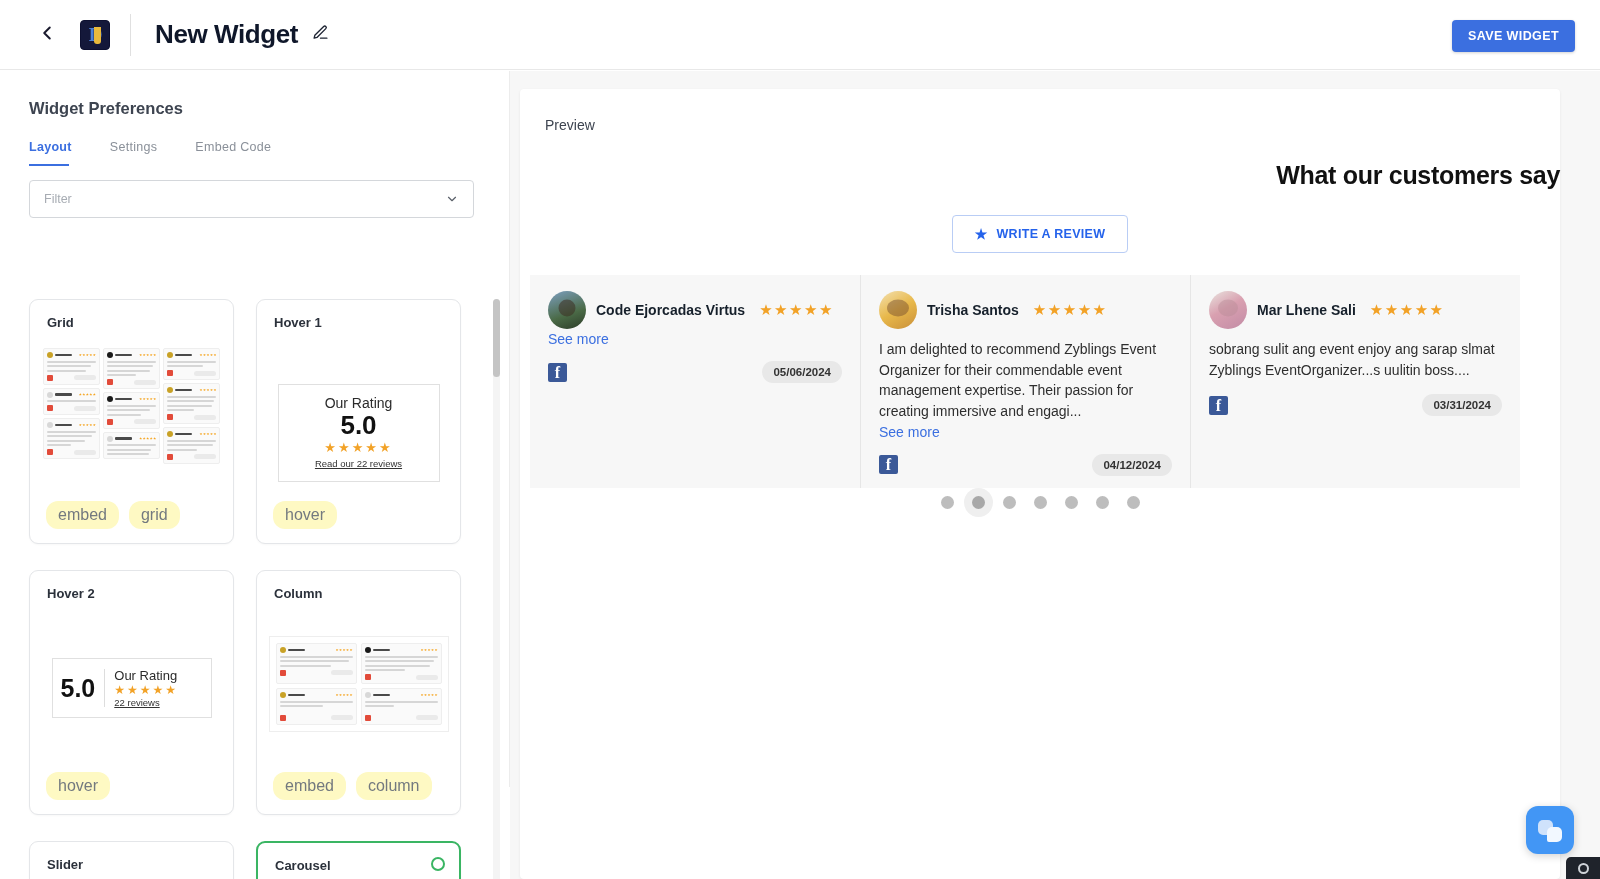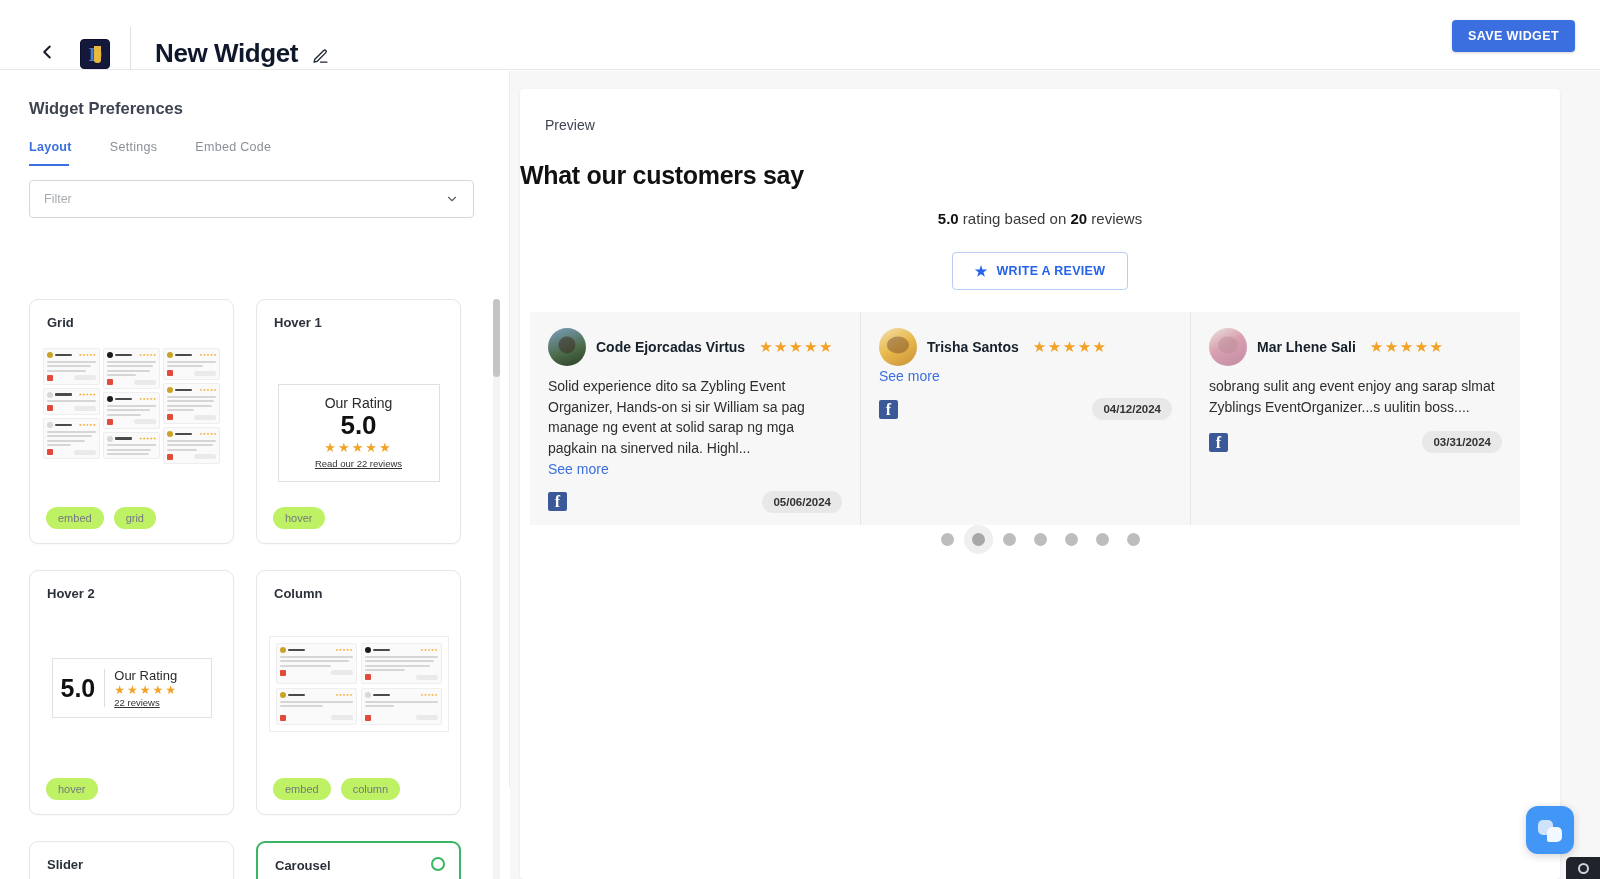--- a/index.html
+++ b/index.html
@@ -7,21 +7,21 @@
     width: 1600px; height: 879px;
     font-family: "Liberation Sans", sans-serif;
     background: #ffffff;
     overflow: hidden;
   }
 
   
   .topbar {
     position: absolute; top: 0; left: 0; width: 1600px; height: 70px;
     background: #ffffff; border-bottom: 1px solid #e8e8e8;
-    display: flex; align-items: flex-end;
+    display: flex; align-items: center;
   }
   .back-btn {
     margin-left: 32px; width: 30px; height: 30px;
     display: flex; align-items: center; justify-content: center;
     cursor: pointer; color: #1a1a2e;
   }
   .back-btn svg { width: 22px; height: 22px; }
   .logo-mark {
     margin-left: 18px; width: 30px; height: 30px; border-radius: 4px;
     background: #14183a; display: flex; align-items: center; justify-content: center;
@@ -96,21 +96,21 @@
     position: absolute; top: 15px; left: 17px; font-size: 13px; font-weight: 700; color: #2b313b;
   }
   .lcard .sel-ring {
     position: absolute; top: 14px; right: 14px; width: 14px; height: 14px;
     border: 2px solid #3ab563; border-radius: 50%;
   }
   .lcard .tags {
     position: absolute; bottom: 14px; left: 16px; display: flex; gap: 10px;
   }
   .tag {
-    background: #bef264; color: #73797f; font-size: 11px; border-radius: 12px;
+    background: #fef9c3; color: #73797f; font-size: 16px; border-radius: 12px;
     padding: 5px 12px;
     margin-top: 23px;
   }
   .thumb {
     position: absolute; left: 50%; transform: translateX(-50%);
     background: #fff;
   }
 
   
   .mini-grid { display: grid; gap: 3px; }
@@ -149,21 +149,21 @@
   }
   .preview-box {
     width: 1040px; height: 790px; background: #fff; border-radius: 4px;
     box-shadow: 0 1px 3px rgba(0,0,0,0.07); position: relative;
   }
   .preview-label {
     position: absolute; top: 28px; left: 25px; font-size: 14px; color: #3d4450;
   }
   .widget-wrap { position: absolute; top: 72px; left: 0; width: 1040px; }
   .wdg-heading {
-    text-align: left; font-size: 25px; font-weight: 700; color: #111;
+    text-align: right; font-size: 25px; font-weight: 700; color: #111;
     letter-spacing: -0.3px;
   }
   .wdg-sub { text-align: center; font-size: 15px; color: #3a3a3a; margin-top: 20px; }
   .wdg-sub b { font-weight: 700; color: #111; }
   .write-btn {
     display: flex; align-items: center; gap: 9px; margin: 25px auto 0;
     border: 1px solid #b9cdf5; border-radius: 4px; background: #fff;
     color: #2563eb; font-size: 12.5px; font-weight: 700; letter-spacing: 0.3px;
     padding: 10px 22px; cursor: pointer; width: fit-content;
     font-family: "Liberation Sans", sans-serif;
@@ -619,55 +619,52 @@
   </div>
 </div>
 
 <div class="right-panel">
   <div class="preview-box">
     <div class="preview-label">Preview</div>
 
     <div class="widget-wrap">
       <div class="wdg-heading">What our customers say</div>
 
-      <div class="wdg-sub">
-        <b>5.0</b><span> rating based on </span><b>20</b><span> reviews</span>
-      </div>
 
       <button class="write-btn">
         <span class="star">★</span>
         <span>WRITE A REVIEW</span>
       </button>
 
       <div class="rev-row">
 
         <div class="rev-card">
           <div class="rev-head">
             <div class="avatar">
                 <span class="face"></span>
               </div>
             <span class="rev-name">Code Ejorcadas Virtus</span>
             <span class="rev-stars">★★★★★</span>
           </div>
-          <div class="rev-text">Solid experience dito sa Zybling Event Organizer, Hands-on si sir William sa pag manage ng event at solid sarap ng mga pagkain na sinerved nila. Highl...</div>
           <div class="see-more">See more</div>
           <div class="rev-foot">
             <span class="fb-icon">f</span>
             <span class="rev-date">05/06/2024</span>
           </div>
         </div>
 
         <div class="rev-card">
           <div class="rev-head">
             <div class="avatar a2">
                 <span class="face"></span>
               </div>
             <span class="rev-name">Trisha Santos</span>
             <span class="rev-stars">★★★★★</span>
           </div>
+          <div class="rev-text">I am delighted to recommend Zyblings Event Organizer for their commendable event management expertise. Their passion for creating immersive and engagi...</div>
           <div class="see-more">See more</div>
           <div class="rev-foot">
             <span class="fb-icon">f</span>
             <span class="rev-date">04/12/2024</span>
           </div>
         </div>
 
         <div class="rev-card">
           <div class="rev-head">
             <div class="avatar a3">

